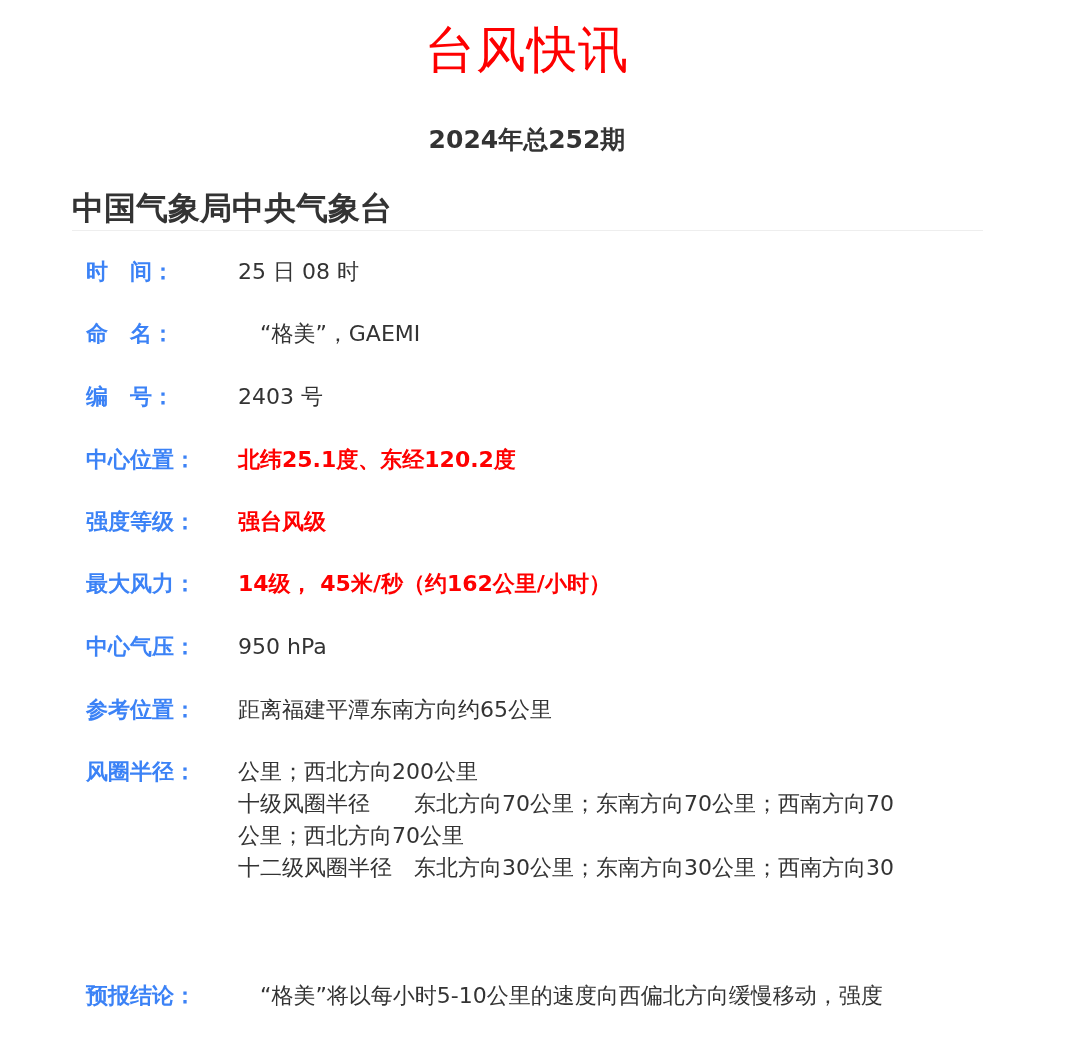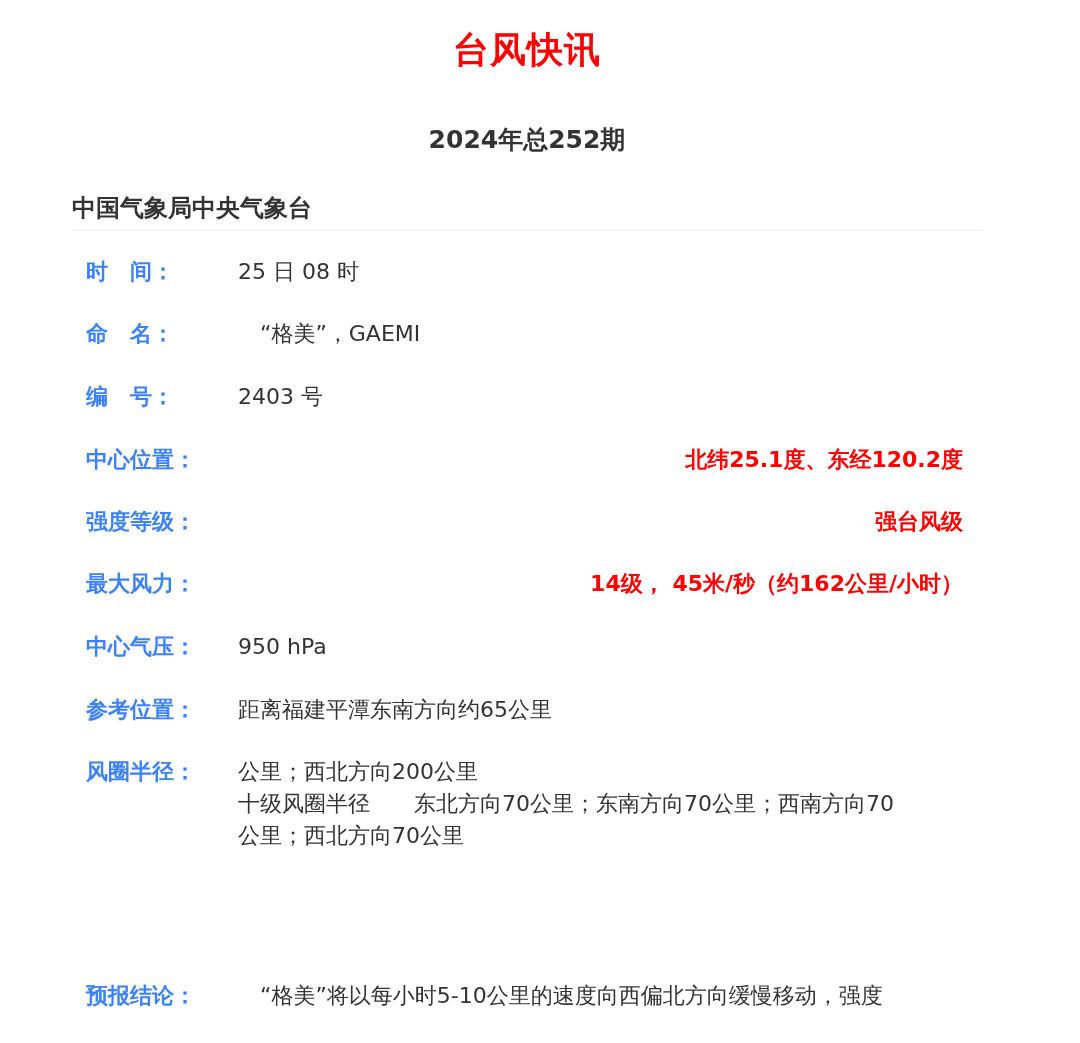--- a/index.html
+++ b/index.html
@@ -14,22 +14,22 @@
     font-family: "DejaVu Sans", "Liberation Sans", sans-serif;
     color: #333333;
     position: relative;
   }
   .title {
     position: absolute;
     top: 18px;
     left: 0;
     width: 1054px;
     text-align: center;
-    font-size: 36px;
-    font-weight: bold;
+    font-size: 50px;
+    font-weight: normal;
     color: #fe0000;
     letter-spacing: 1px;
     line-height: 64px;
   }
   .issue {
     position: absolute;
     top: 122px;
     left: 0;
     width: 1054px;
     text-align: center;
@@ -43,21 +43,21 @@
     top: 190px;
     left: 72px;
     width: 911px;
     height: 40px;
     border-bottom: 1px solid #eeeeee;
   }
   .meta-left {
     position: absolute;
     left: 0;
     top: 0;
-    font-size: 24px;
+    font-size: 32px;
     font-weight: bold;
     color: #333333;
     line-height: 36px;
   }
   .meta-right {
     position: absolute;
     right: 0;
     top: 0;
     font-size: 24px;
     font-weight: bold;
@@ -82,21 +82,20 @@
   .value {
     position: absolute;
     left: 152px;
     top: 0;
     width: 725px;
     color: #333333;
   }
   .value.red {
     color: #fe0000;
     font-weight: bold;
-    text-align: right;
   }
   .value .line { display: block; }
 </style>
 </head>
 <body>
 
 <div class="title">台风快讯</div>
 <div class="issue">2024年总252期</div>
 
 <div class="meta-row">
@@ -142,20 +141,21 @@
   <div class="label">参考位置：</div>
   <div class="value">距离福建平潭东南方向约65公里</div>
 </div>
 
 <div class="field" style="top:756px;">
   <div class="label">风圈半径：</div>
   <div class="value">
     <span class="line">公里；西北方向200公里</span>
     <span class="line">十级风圈半径　　东北方向70公里；东南方向70公里；西南方向70</span>
     <span class="line">公里；西北方向70公里</span>
+    <span class="line">十二级风圈半径　东北方向30公里；东南方向30公里；西南方向30</span>
   </div>
 </div>
 
 <div class="field" style="top:980px;">
   <div class="label">预报结论：</div>
   <div class="value">
     <span class="line">　“格美”将以每小时5-10公里的速度向西偏北方向缓慢移动，强度</span>
   </div>
 </div>
 

